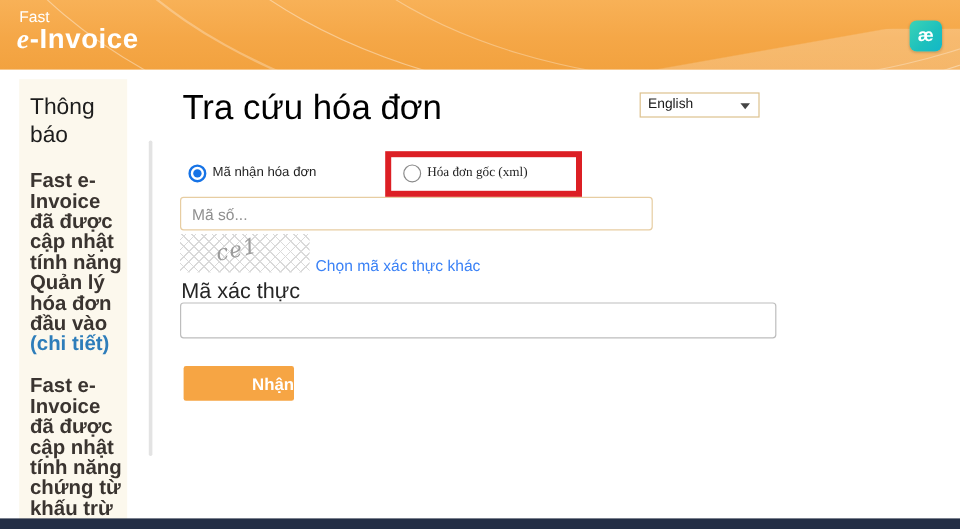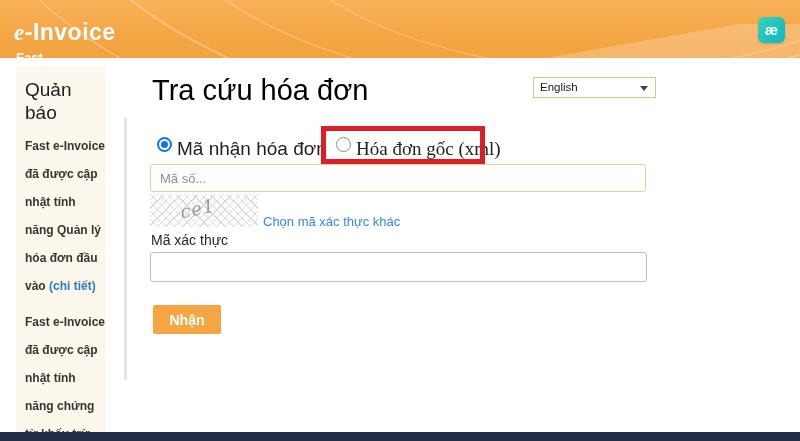--- a/index.html
+++ b/index.html
@@ -18,97 +18,98 @@
   }
   .swirl { position:absolute; border-radius:50%; border:1px solid rgba(255,255,255,.38); pointer-events:none; }
   .sw1 { width:1100px; height:620px; right:-260px; top:-470px; }
   .sw2 { width:1000px; height:560px; right:-240px; top:-440px; border-width:2px; border-color:rgba(255,255,255,.28);}
   .sw3 { width:900px;  height:500px; right:-220px; top:-410px; }
   .sw4 { width:760px;  height:430px; right:-190px; top:-360px; border-color:rgba(255,255,255,.30);}
   .fan {
     position:absolute; right:0; bottom:-6px; width:420px; height:40px; pointer-events:none;
     background:linear-gradient(170deg,rgba(255,255,255,0) 55%,rgba(255,255,255,.22) 56%);
   }
-  .brand-top { position:absolute; left:16px; top:6px; color:#fff; font-size:13px; font-weight:bold;margin-top:44px; }
+  .brand-top { position:absolute; left:16px; top:6px; color:#fff; font-size:13px; font-weight:normal; }
   .brand-main { position:absolute; left:14px; top:19px; color:#fff; font-size:23px; font-weight:bold; letter-spacing:.5px; }
   .brand-main .e { font-style:italic; font-family:"Liberation Serif","DejaVu Serif",serif; font-weight:bold; }
   .logo {
     position:absolute; left:758px; top:17px; width:27px; height:26px; border-radius:6px;
     background:linear-gradient(135deg,#3bd3b6 0%,#1cc0bd 60%,#12b7c9 100%);
     color:#fff; font-size:15px; font-weight:bold; text-align:center; line-height:25px;
     box-shadow:0 1px 2px rgba(0,0,0,.15);
   }
 
   
   .sidebar {
     position:absolute; left:16px; top:66px; width:90px; height:375px;
     background:#fcf8ed; padding:12px 5px 0 9px;
   }
   .sidebar-title { font-size:19px; color:#1d1d1d; line-height:23px; font-weight:400; }
-  .news-item { margin-top:8px; font-size:12px; font-weight:bold; color:#3a3430; line-height:28px; width:82px; }
+  .news-item { margin-top:18px; font-size:17px; font-weight:bold; color:#3a3430; line-height:17px; width:82px; }
   .news-link { color:#2d7dba; text-decoration:none; font-weight:bold; cursor:pointer; }
   .side-scrollbar {
     position:absolute; left:124px; top:117px; width:3px; height:263px;
     background:#e3e3e3; border-radius:2px;
   }
 
   
   .page-title { position:absolute; left:152px; top:74px; font-size:29px; color:#000000; font-weight:400; }
   .lang-select {
-    position:absolute; left:533px; top:77px; width:123px; height:21px;
+    position:absolute; left:533px; top:77px; width:100px; height:21px;
     border:1px solid #ddc18e; background:#fff; font-size:11.5px; color:#1a1a1a;
     line-height:19px; padding-left:6px; cursor:pointer;
   }
   .lang-caret {
     position:absolute; right:7px; top:8px; width:0; height:0;
     border-left:4px solid transparent; border-right:4px solid transparent; border-top:5px solid #444;
   }
   .radio { position:absolute; width:15px; height:15px; border-radius:50%; background:#fff; border:1px solid #8a8a8a; }
   .radio.selected { border:2px solid #1673e6; }
   .radio.selected::after { content:""; position:absolute; inset:2px; border-radius:50%; background:#1673e6; }
-  .radio-label { position:absolute; font-size:19px; color:#1f1f1f; }
+  .radio-label { position:absolute; font-size:11px; color:#1f1f1f; }
 
   .annotation-box {
     position:absolute; left:321px; top:126px; width:164px; height:38px;
     border:5px solid #dc1f24; z-index:20; pointer-events:none;
   }
 
   .code-input {
-    position:absolute; left:150px; top:164px; width:496px; height:28px;
+    position:absolute; left:150px; top:164px; width:394px; height:28px;
     border:1px solid #e7cda2; border-radius:3px; padding:0 9px; font-size:13px; color:#333;
     font-family:"Liberation Sans","DejaVu Sans",sans-serif; outline:none;
   }
   .code-input::placeholder { color:#8f8f8f; opacity:1; }
 
   .captcha {
     position:absolute; left:150px; top:195px; width:108px; height:32px; background:#fff;
     background-image:
       repeating-linear-gradient(45deg,  transparent 0 5px, #dadada 5px 6px),
       repeating-linear-gradient(-45deg, transparent 0 5px, #dadada 5px 6px);
     overflow:hidden;
   }
   .captcha-text {
     position:absolute; left:30px; top:3px; color:#9b9b9b; font-size:18px;
     font-family:"DejaVu Serif","Liberation Serif",serif; font-style:italic;
     transform:rotate(-12deg); letter-spacing:1px;
   }
   .alt-captcha-link { position:absolute; left:263px; top:214px; font-size:13px; color:#3b82f6; text-decoration:none; cursor:pointer; }
 
-  .captcha-label { position:absolute; left:151px; top:232px; font-size:14px; color:#262626; }
+  .captcha-label { position:absolute; left:151px; top:232px; font-size:18px; color:#262626; }
   .captcha-input {
     position:absolute; left:150px; top:252px; width:497px; height:30px;
     border:1px solid #bdbdbd; border-radius:3px; padding:0 9px; font-size:13px; outline:none;
     font-family:"Liberation Sans","DejaVu Sans",sans-serif;
   }
 
   .submit-btn {
-    position:absolute; left:153px; top:305px; width:68px; height:29px;
+    position:absolute; left:153px; top:305px; width:92px; height:29px;
     background:#f6a544; color:#fff; border:none; border-radius:2px;
     font-size:14px; font-weight:bold; cursor:pointer;
     font-family:"Liberation Sans","DejaVu Sans",sans-serif;
+    text-align:right;
   }
 
   .footer-bar { position:absolute; left:0; top:432px; width:800px; height:9px; background:#232e45; z-index:30; }
 </style>
 </head>
 <body>
 
 <div id="stage">
 
   <div class="header">
@@ -116,21 +117,21 @@
     <div class="swirl sw2"></div>
     <div class="swirl sw3"></div>
     <div class="swirl sw4"></div>
     <div class="fan"></div>
     <div class="brand-top">Fast</div>
     <div class="brand-main"><span class="e">e</span><span>-Invoice</span></div>
     <div class="logo">æ</div>
   </div>
 
   <div class="sidebar">
-    <div class="sidebar-title">Quản báo</div>
+    <div class="sidebar-title">Thông báo</div>
 
     <div class="news-item">
       <span>Fast e-Invoice đã được cập nhật tính năng Quản lý hóa đơn đầu vào</span>
       <a class="news-link">(chi tiết)</a>
     </div>
 
     <div class="news-item">
       <span>Fast e-Invoice đã được cập nhật tính năng chứng từ khấu trừ thuế TNCN</span>
       
     </div>

